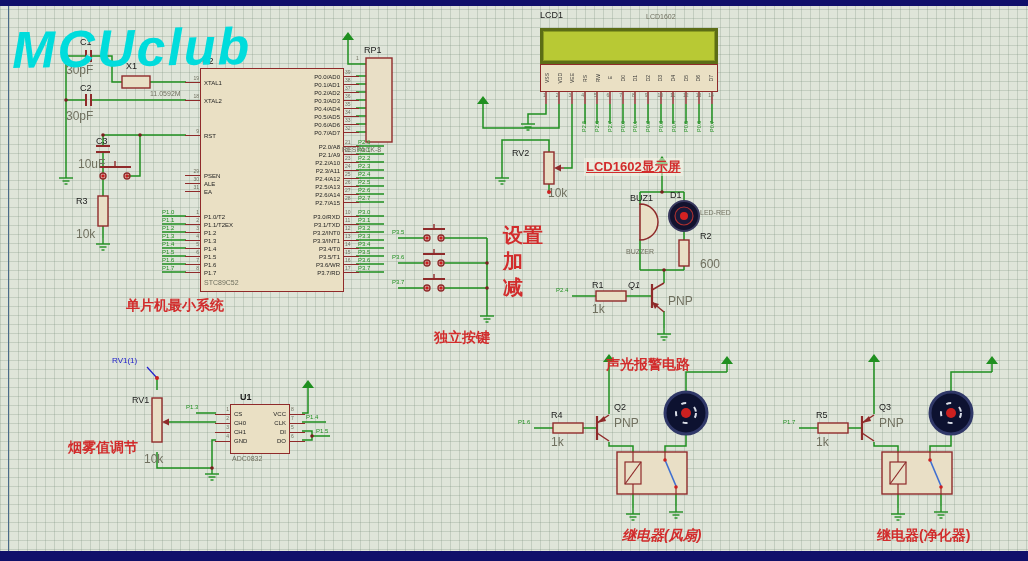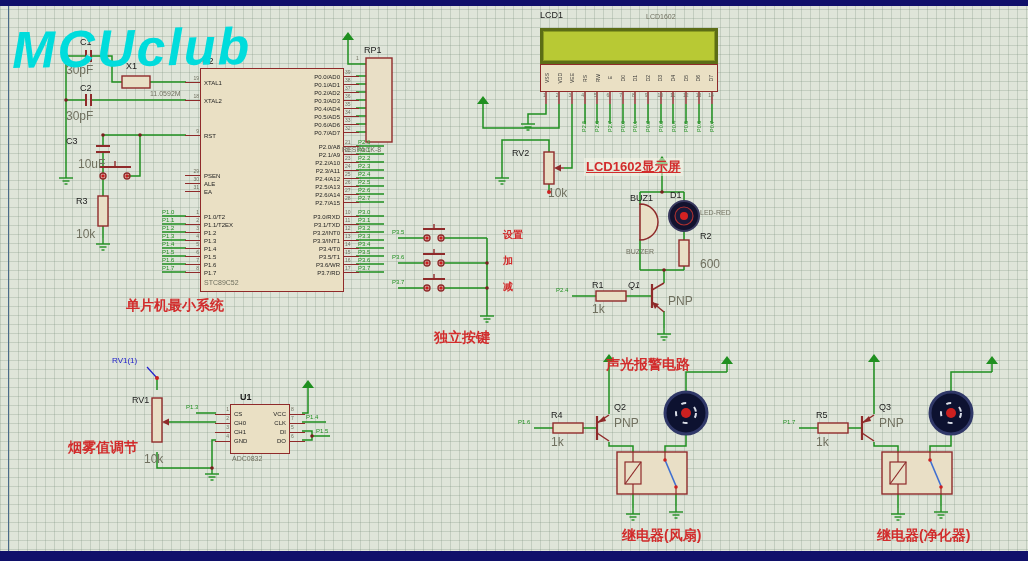--- a/index.html
+++ b/index.html
@@ -37,21 +37,21 @@
   .pg-l .stub{left:-16px;}
   .pg-r .stub{right:-16px;}
   .pnum{position:absolute;font-size:5px;color:#70705f;top:-4px;line-height:6px;width:15px;}
   .pg-l .pnum{left:-17px;text-align:right;}
   .pg-r .pnum{right:-17px;text-align:left;}
   .pg-xtal .pin-row + .pin-row{margin-top:10px;}
   .netcol{position:absolute;z-index:3;font-size:6px;color:#1f8f1f;}
   .netcol .nrow{height:8px;line-height:8px;}
   .btnnetcol .nrow{height:25px;line-height:10px;}
   .btnredcol{position:absolute;z-index:3;}
-  .btnredcol .nrow{height:26px;line-height:14px;font-size:10px;font-weight:bold;color:#d22c2c;font-family:sans-serif;}
+  .btnredcol .nrow{height:26px;line-height:14px;font-size:20px;font-weight:bold;color:#d22c2c;font-family:sans-serif;}
   
   .lcd-screen{position:absolute;left:540px;top:28px;width:178px;height:36px;background:#b8c934;
     border:3px solid #5c6d16;box-sizing:border-box;box-shadow:inset 0 0 0 1px #8a9c22;z-index:2;}
   .lcd-body{position:absolute;left:540px;top:64px;width:178px;height:28px;background:#eae0c4;
     border:1px solid #8f2a2a;box-sizing:border-box;display:flex;z-index:2;}
   .lcd-body .vpin{flex:1;display:flex;align-items:center;justify-content:center;}
   .lcd-body .vpin span{writing-mode:vertical-rl;transform:rotate(180deg);font-size:5px;color:#333;}
   .lcd-nums{position:absolute;left:540px;top:92px;width:178px;height:8px;display:flex;z-index:3;}
   .lcd-nums .n{flex:1;font-size:5px;color:#70705f;padding-left:3px;box-sizing:border-box;}
   .lcd-nets{position:absolute;left:578px;top:106px;width:140px;height:26px;display:flex;z-index:3;}
@@ -374,21 +374,21 @@
       <div class="nrow"><span>P3.6</span></div>
       <div class="nrow"><span>P3.7</span></div>
   </div>
 
   <div class="lbl" style="left:80px;top:37px;">C1</div>
   <div class="val" style="left:66px;top:63px;">30pF</div>
   <div class="lbl" style="left:80px;top:83px;">C2</div>
   <div class="val" style="left:66px;top:109px;">30pF</div>
   <div class="lbl" style="left:126px;top:61px;">X1</div>
   <div class="tiny" style="left:150px;top:90px;">11.0592M</div>
-  <div class="lbl" style="left:66px;top:136px;">C3</div>
+  <div class="lbl" style="left:96px;top:136px;">C3</div>
   <div class="val" style="left:78px;top:157px;">10uF</div>
   <div class="lbl" style="left:76px;top:196px;">R3</div>
   <div class="val" style="left:76px;top:227px;">10k</div>
 
   <div class="lbl" style="left:364px;top:45px;">RP1</div>
   <div class="tiny" style="left:342px;top:146px;">RESPACK-8</div>
   <div class="numlbl" style="left:356px;top:55px;">1</div>
 
   <div class="lcd-screen"></div>
   <div class="lcd-body">
@@ -540,21 +540,21 @@
   <div class="tiny" style="left:232px;top:455px;">ADC0832</div>
   <div class="net" style="left:186px;top:404px;">P1.3</div>
   <div class="net" style="left:306px;top:414px;">P1.4</div>
   <div class="net" style="left:316px;top:428px;">P1.5</div>
 
   <div class="net" style="left:518px;top:419px;">P1.6</div>
   <div class="lbl" style="left:551px;top:410px;">R4</div>
   <div class="val" style="left:551px;top:435px;">1k</div>
   <div class="lbl" style="left:614px;top:402px;">Q2</div>
   <div class="val" style="left:614px;top:416px;">PNP</div>
-  <div class="red" style="left:622px;top:527px;">继电器(风扇)</div>
+  <div class="red" style="left:622px;top:527px;font-style:italic;">继电器(风扇)</div>
 
   <div class="net" style="left:783px;top:419px;">P1.7</div>
   <div class="lbl" style="left:816px;top:410px;">R5</div>
   <div class="val" style="left:816px;top:435px;">1k</div>
   <div class="lbl" style="left:879px;top:402px;">Q3</div>
   <div class="val" style="left:879px;top:416px;">PNP</div>
   <div class="red" style="left:877px;top:527px;">继电器(净化器)</div>
 
 </div>
 

